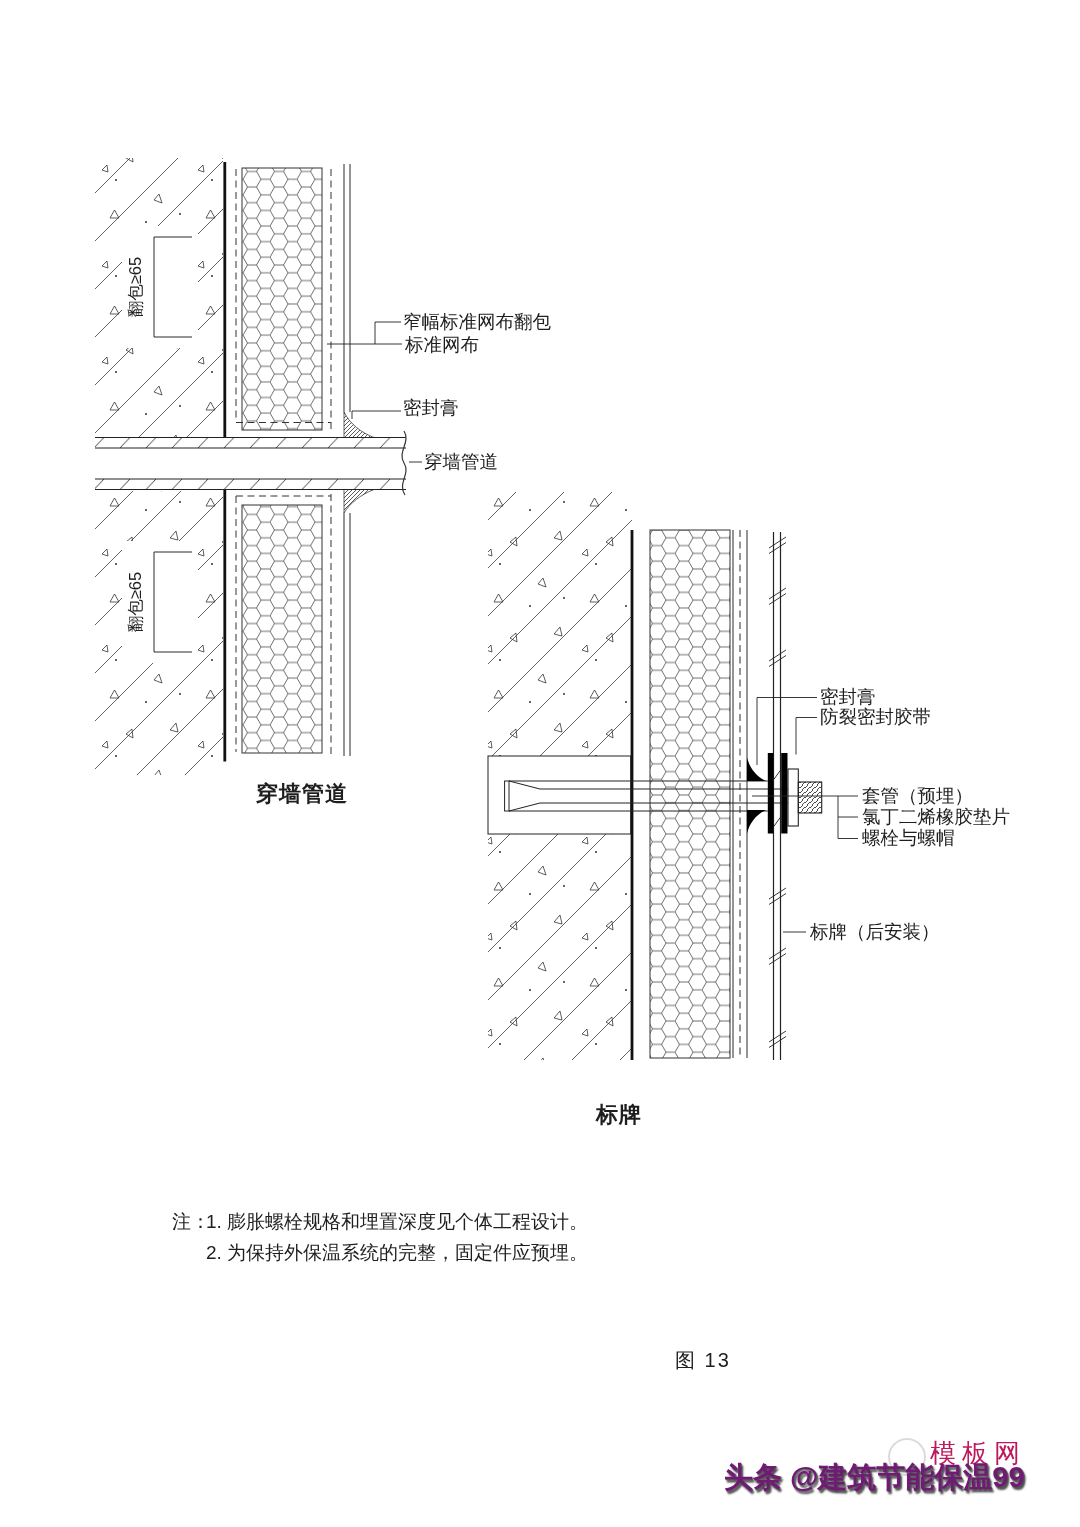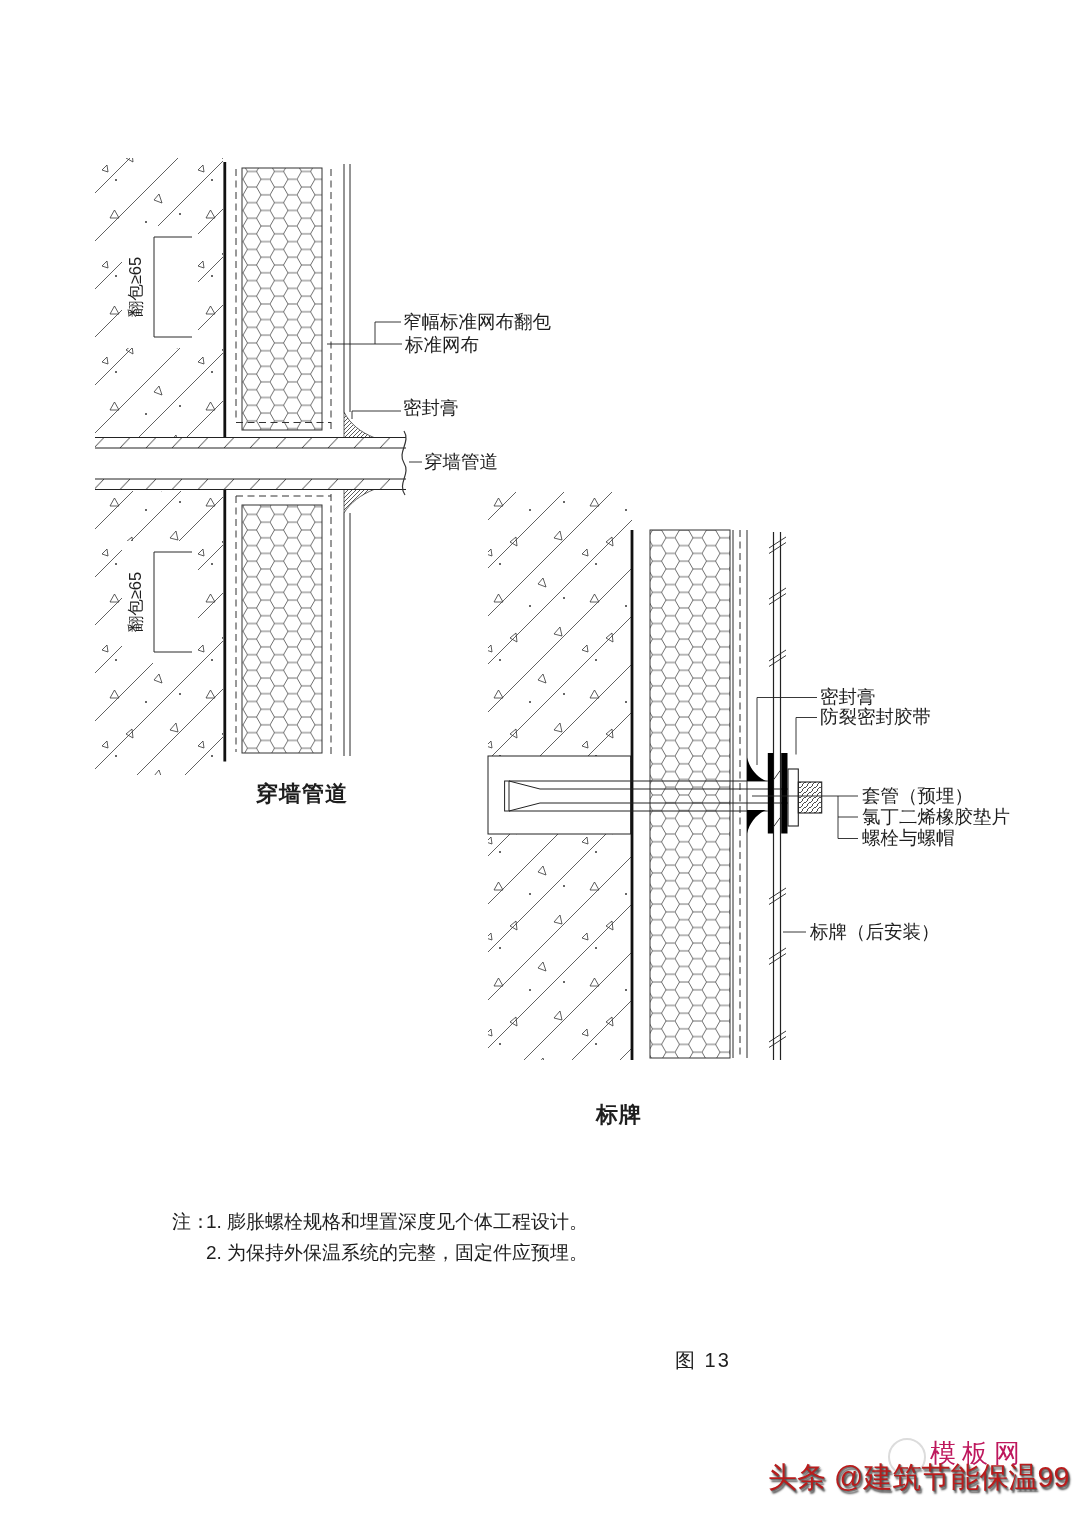--- a/index.html
+++ b/index.html
@@ -5,22 +5,22 @@
   html,body{margin:0;padding:0;background:#fff;}
   .page{position:relative;width:1080px;height:1527px;background:#fff;overflow:hidden;
         font-family:"Liberation Sans","DejaVu Sans",sans-serif;}
   .page svg{position:absolute;left:0;top:0;}
   svg text{font-family:"Liberation Sans","DejaVu Sans",sans-serif;fill:#1e1e1e;}
   .lbl{font-size:18.5px;}
   .cap{font-size:22px;font-weight:700;letter-spacing:1px;}
   .note{font-size:19px;}
   .fig{font-size:20px;letter-spacing:2px;}
   .dim{font-size:16.5px;}
-  .wm-main{position:absolute;left:768px;top:1458px;width:312px;font-size:29px;font-weight:400;
-           color:#b91c1c;text-shadow:2px 3px 2px #4d4d4d,1px 1px 1px #6a6a6a;white-space:nowrap;}
+  .wm-main{position:absolute;left:724px;top:1458px;width:312px;font-size:29px;font-weight:700;
+           color:#701a75;text-shadow:2px 3px 2px #4d4d4d,1px 1px 1px #6a6a6a;white-space:nowrap;}
   .wm-faint{position:absolute;left:930px;top:1436px;font-size:26px;color:#be185d;
             letter-spacing:6px;white-space:nowrap;}
   .wm-faint-circle{position:absolute;left:888px;top:1438px;width:34px;height:34px;
             border:2px solid #dcdcdc;border-radius:50%;}
 </style>
 </head>
 <body>
 
 <div class="page">
 <svg width="1080" height="1527" viewBox="0 0 1080 1527">

